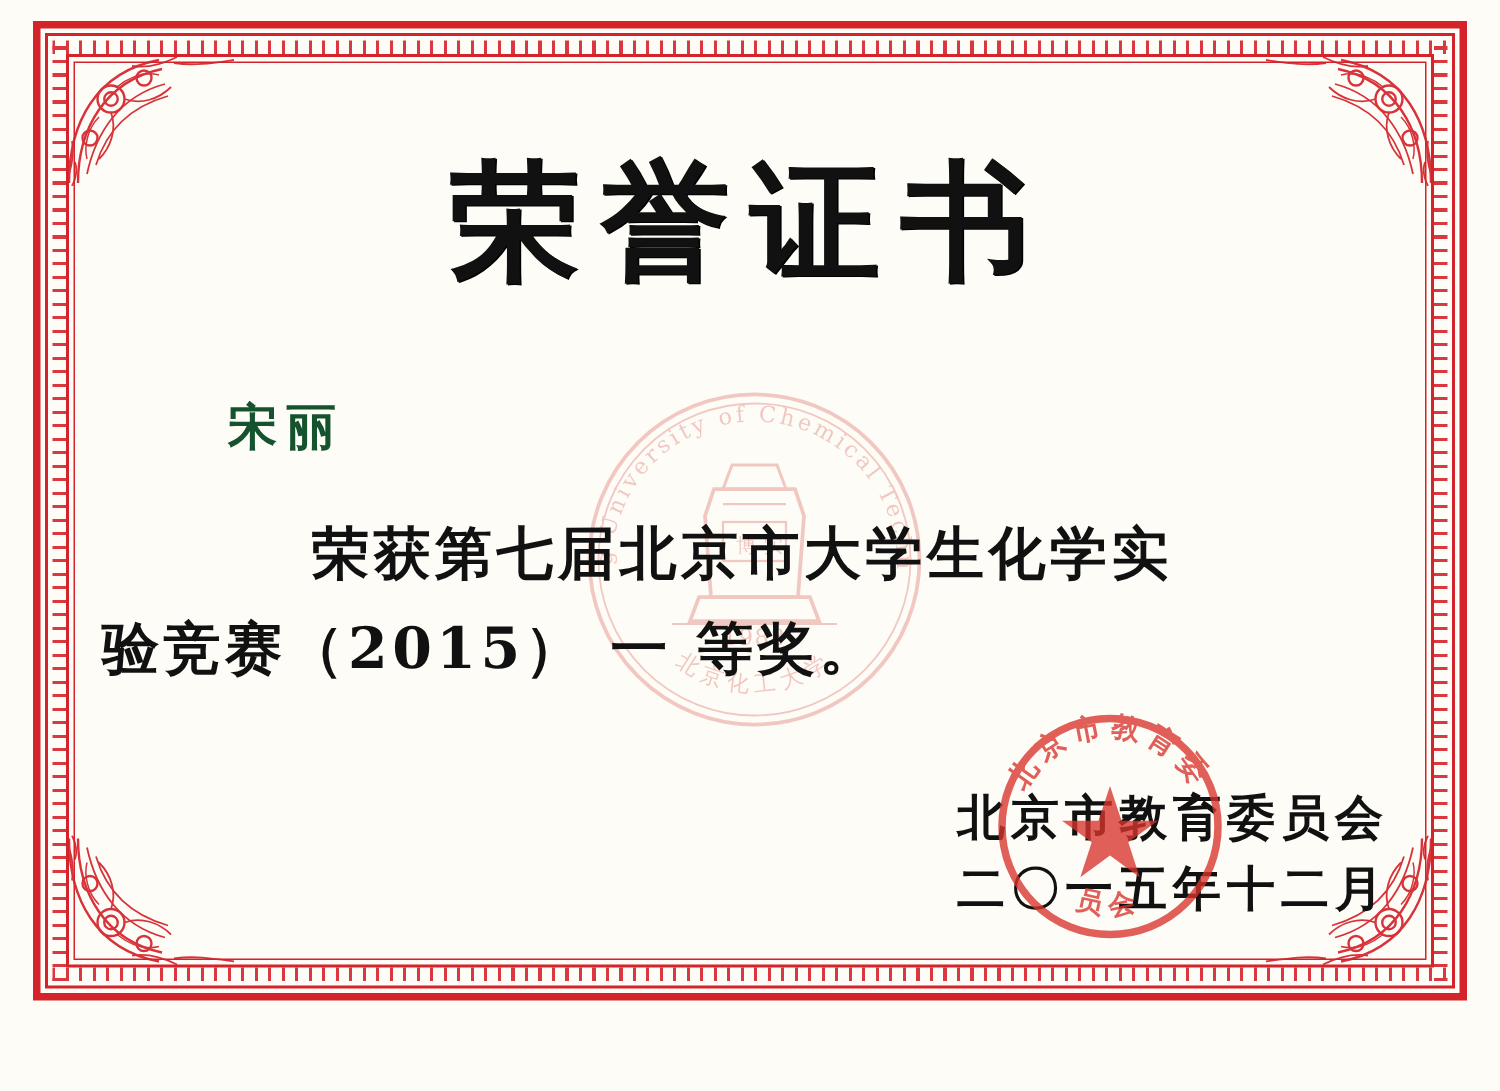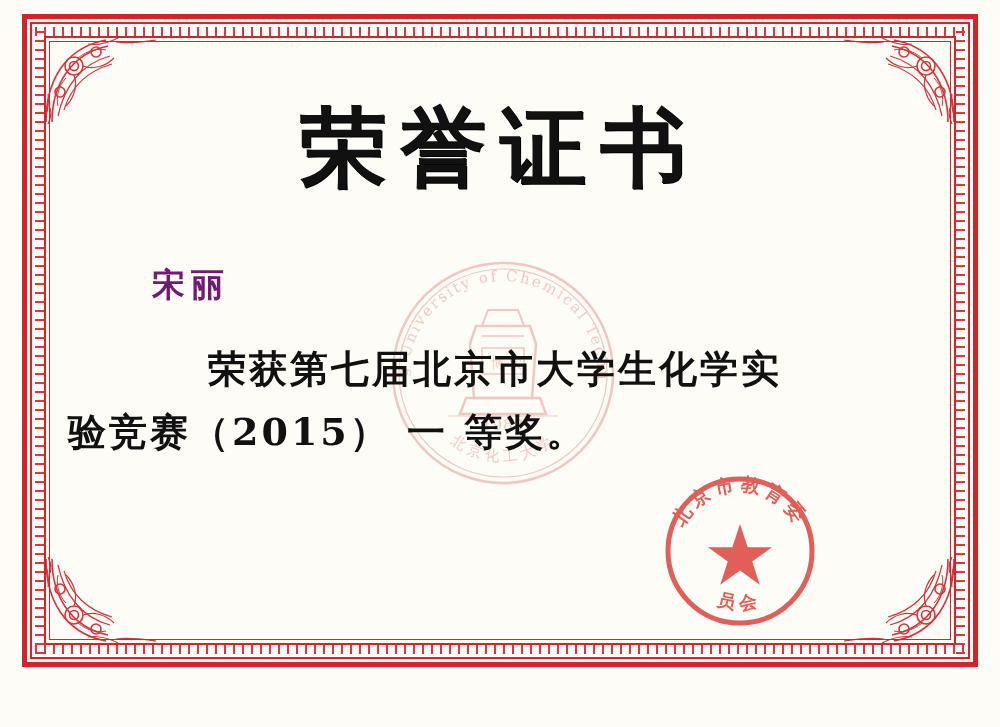--- a/index.html
+++ b/index.html
@@ -117,21 +117,21 @@
     white-space: nowrap;
   }
 
   .recipient {
     margin-top: 56px;
     margin-left: 92px;
     font-family: "DejaVu Serif", "Liberation Serif", serif;
     font-size: 33px;
     font-weight: bold;
     letter-spacing: 6px;
-    color: #701a75;
+    color: #14532d;
   }
 
   .body-text {
     margin-top: 30px;
     margin-left: 8px;
     font-family: "DejaVu Serif", "Liberation Serif", serif;
     font-size: 38px;
     font-weight: bold;
     letter-spacing: 3px;
     line-height: 1.65;
@@ -299,20 +299,24 @@
   <div class="content">
     <div class="title">荣誉证书</div>
 
     <div class="recipient">宋丽</div>
 
     <div class="body-text">
       <div class="body-line-1">荣获第七届北京市大学生化学实</div>
       <div class="body-line-2">验竞赛（2015） 一 等奖。</div>
     </div>
 
+    <div class="issuer">
+      <div>北京市教育委员会</div>
+      <div>二〇一五年十二月</div>
+    </div>
   </div>
 
   <div class="stamp">
     <svg viewBox="0 0 170 170">
       <defs>
         <path id="sealArcTop" d="M22,88 A63,63 0 0,1 148,88"></path>
         <path id="sealArcBottom" d="M30,88 A55,55 0 0,0 140,88"></path>
       </defs>
       <circle cx="85" cy="85" r="72" fill="none" stroke="#d8342c" stroke-width="5"></circle>
       <text font-family="'DejaVu Serif', serif" font-size="19" fill="#d8342c" letter-spacing="5" font-weight="bold">

